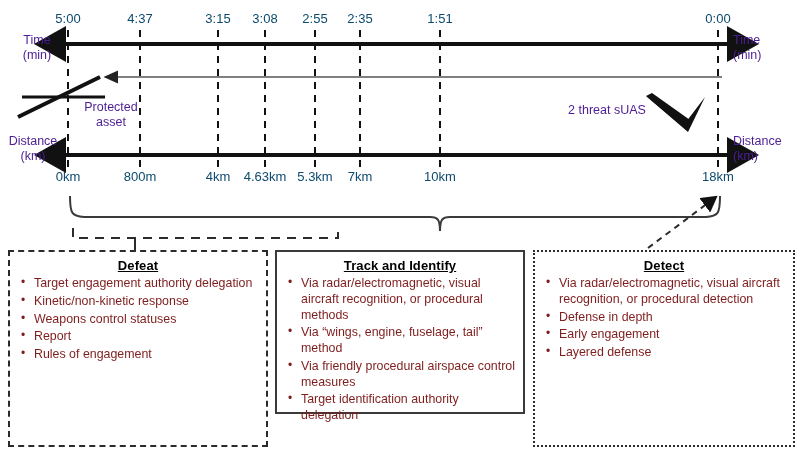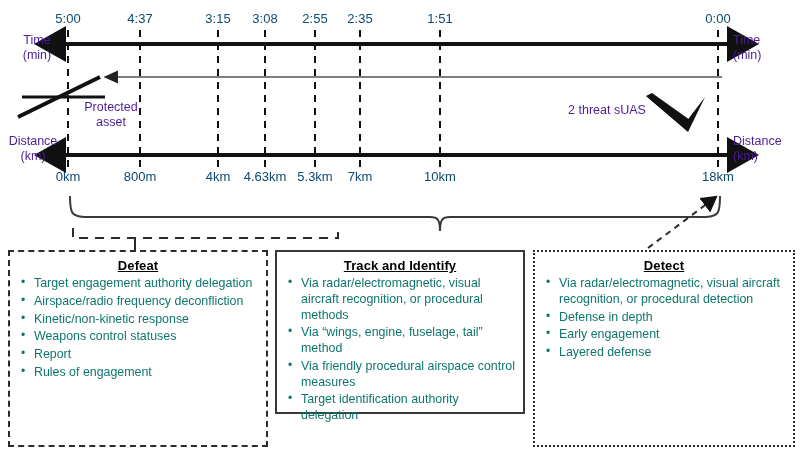--- a/index.html
+++ b/index.html
@@ -15,21 +15,21 @@
   .axis-end{position:absolute;font-size:12.5px;line-height:1.18;text-align:center;color:#4c1d95;}
 
   .box{position:absolute;box-sizing:border-box;background:#fff;}
   .box.dashed{border:2px dashed #2b2b2b;}
   .box.solid{border:2px solid #3a3a3a;}
   .box.dotted{border:2px dotted #2b2b2b;}
   .box-title{text-align:center;font-size:13px;font-weight:600;text-decoration:underline;
              margin:6px 0 3px 0;letter-spacing:.1px;}
   ul.blist{list-style:none;margin:0;padding:0 6px 0 8px;}
   ul.blist li{position:relative;padding-left:16px;font-size:12.4px;line-height:1.27;
-              margin-bottom:2px;color:#0f766e;}
+              margin-bottom:2px;color:#7f1d1d;}
   ul.blist li:before{content:"\2022";position:absolute;left:3px;top:-1px;font-size:12px;}
 </style>
 </head>
 <body>
 
 <div class="stage">
 
   <svg class="layer" viewBox="0 0 800 456">
     <defs>
       <marker id="arrL" markerWidth="9" markerHeight="9" refX="8" refY="4.5" orient="auto" markerUnits="strokeWidth">
@@ -122,21 +122,20 @@
     <div>asset</div>
   </div>
   <div class="axis-end" style="left:552px;top:103px;width:110px;">
     <div>2 threat sUAS</div>
   </div>
 
   <div class="box dashed" style="left:8px;top:250px;width:260px;height:197px;">
     <div class="box-title">Defeat</div>
     <ul class="blist">
       <li>Target engagement authority delegation</li>
-      <li>Airspace/radio frequency deconfliction</li>
       <li>Kinetic/non-kinetic response</li>
       <li>Weapons control statuses</li>
       <li>Report</li>
       <li>Rules of engagement</li>
     </ul>
   </div>
 
   <div class="box solid" style="left:275px;top:250px;width:250px;height:164px;">
     <div class="box-title">Track and Identify</div>
     <ul class="blist">

